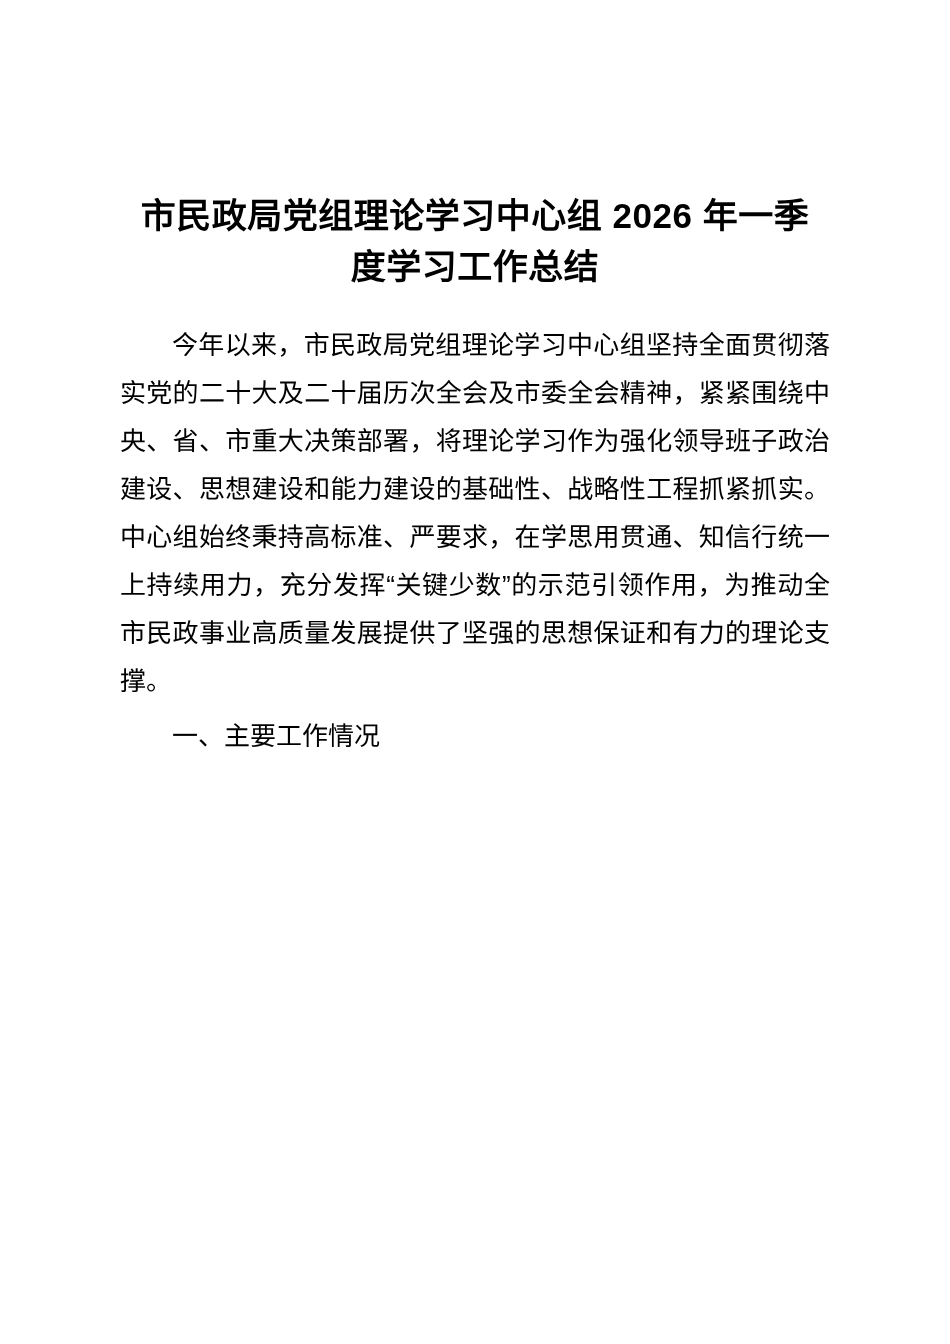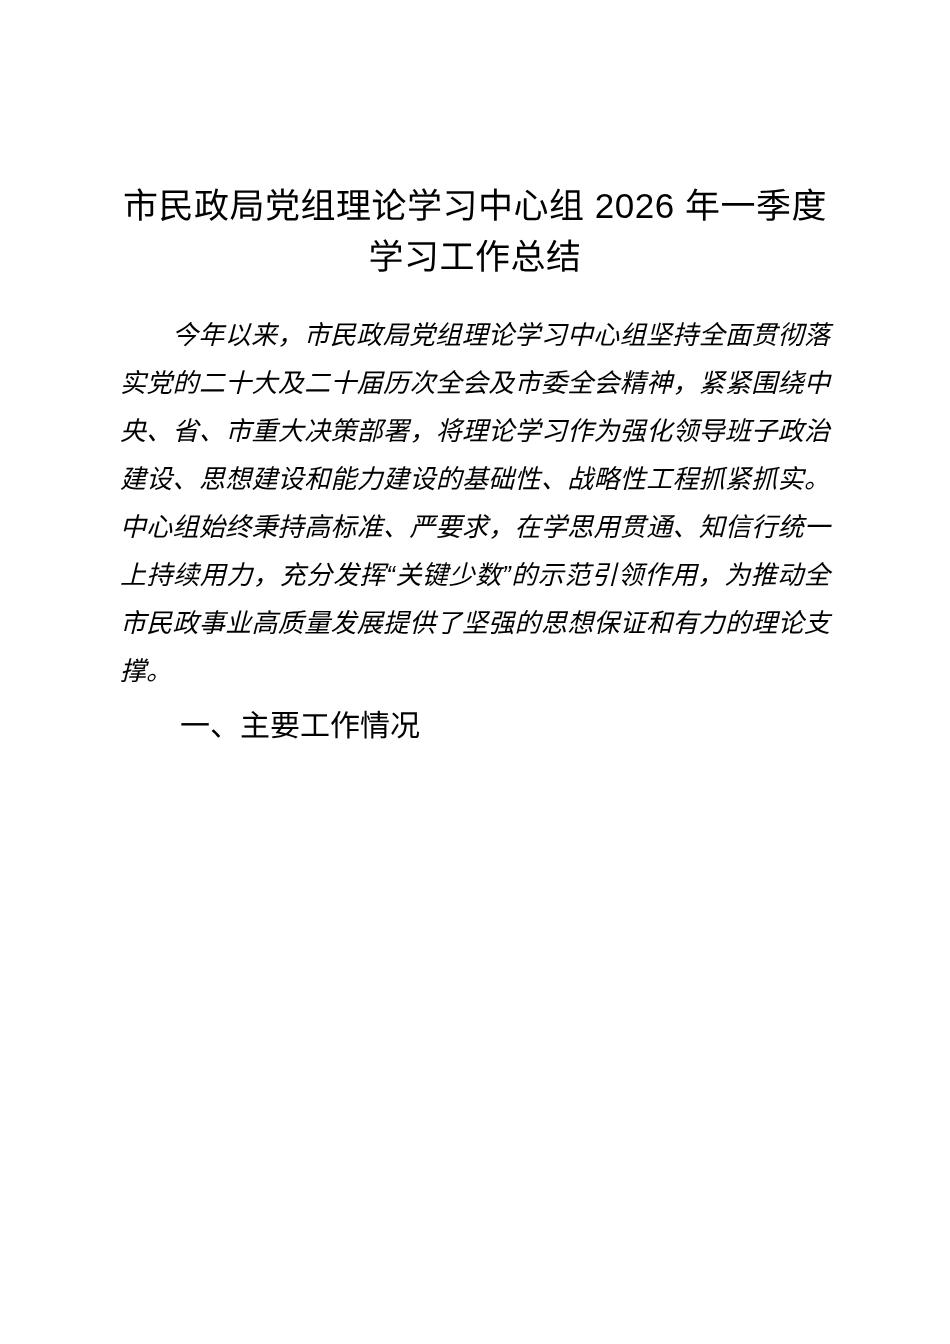--- a/index.html
+++ b/index.html
@@ -13,45 +13,44 @@
     height: 1344px;
     margin: 0 auto;
     background: #ffffff;
     box-sizing: border-box;
     padding: 178px 120px 0 120px;
     overflow: hidden;
     font-family: "Liberation Sans", "DejaVu Sans", sans-serif;
     color: #000000;
   }
   .doc-title {
-    margin: 2px;
+    margin: 12px;
     font-size: 35px;
     line-height: 51px;
-    font-weight: 400;
+    font-weight: 700;
     text-align: center;
     letter-spacing: 0.5px;
     color: #000000;
   }
   .para {
     margin: 0;
     font-size: 26px;
     line-height: 48px;
     text-align: justify;
     text-indent: 2em;
     font-weight: 400;
     color: #000000;
     word-break: break-all;
   }
   .para-intro {
     margin-top: 29px;
-    font-style: italic;
   }
   .section-heading {
     margin: 7px 0 4px 0;
-    font-size: 30px;
+    font-size: 26px;
     line-height: 48px;
     font-weight: 400;
     text-indent: 2em;
     text-align: left;
     color: #000000;
   }
 </style>
 </head>
 <body>
 

